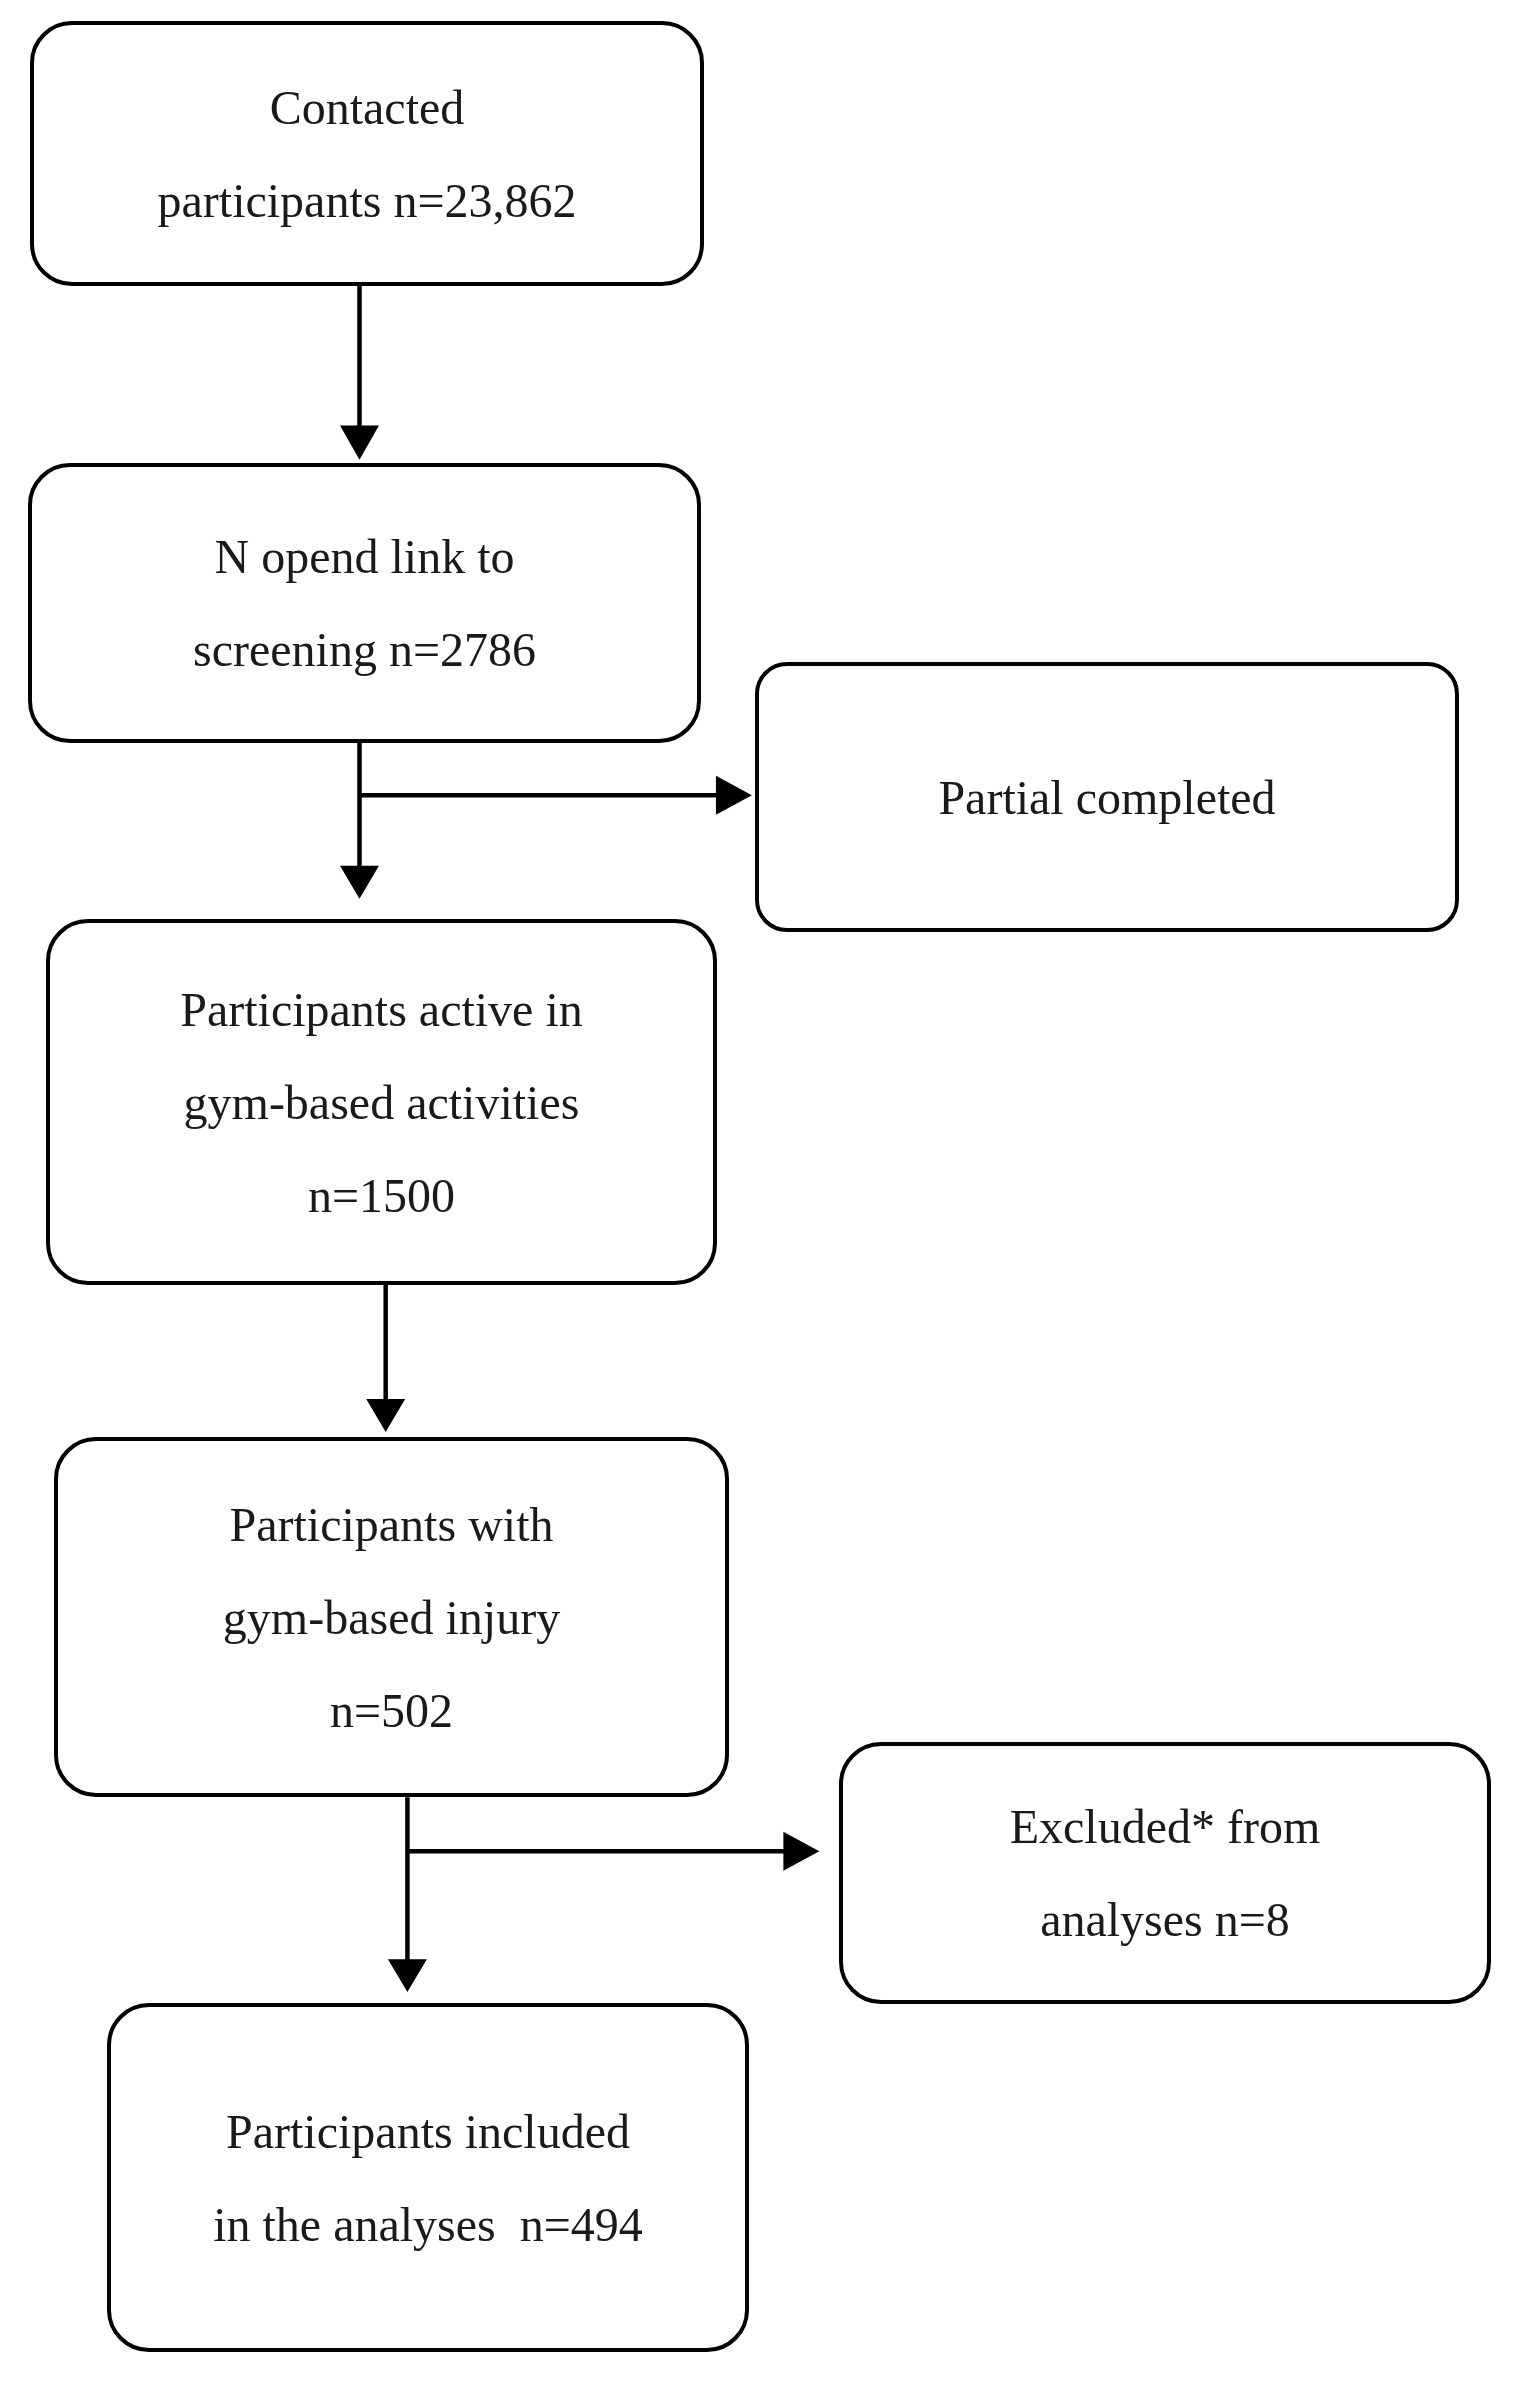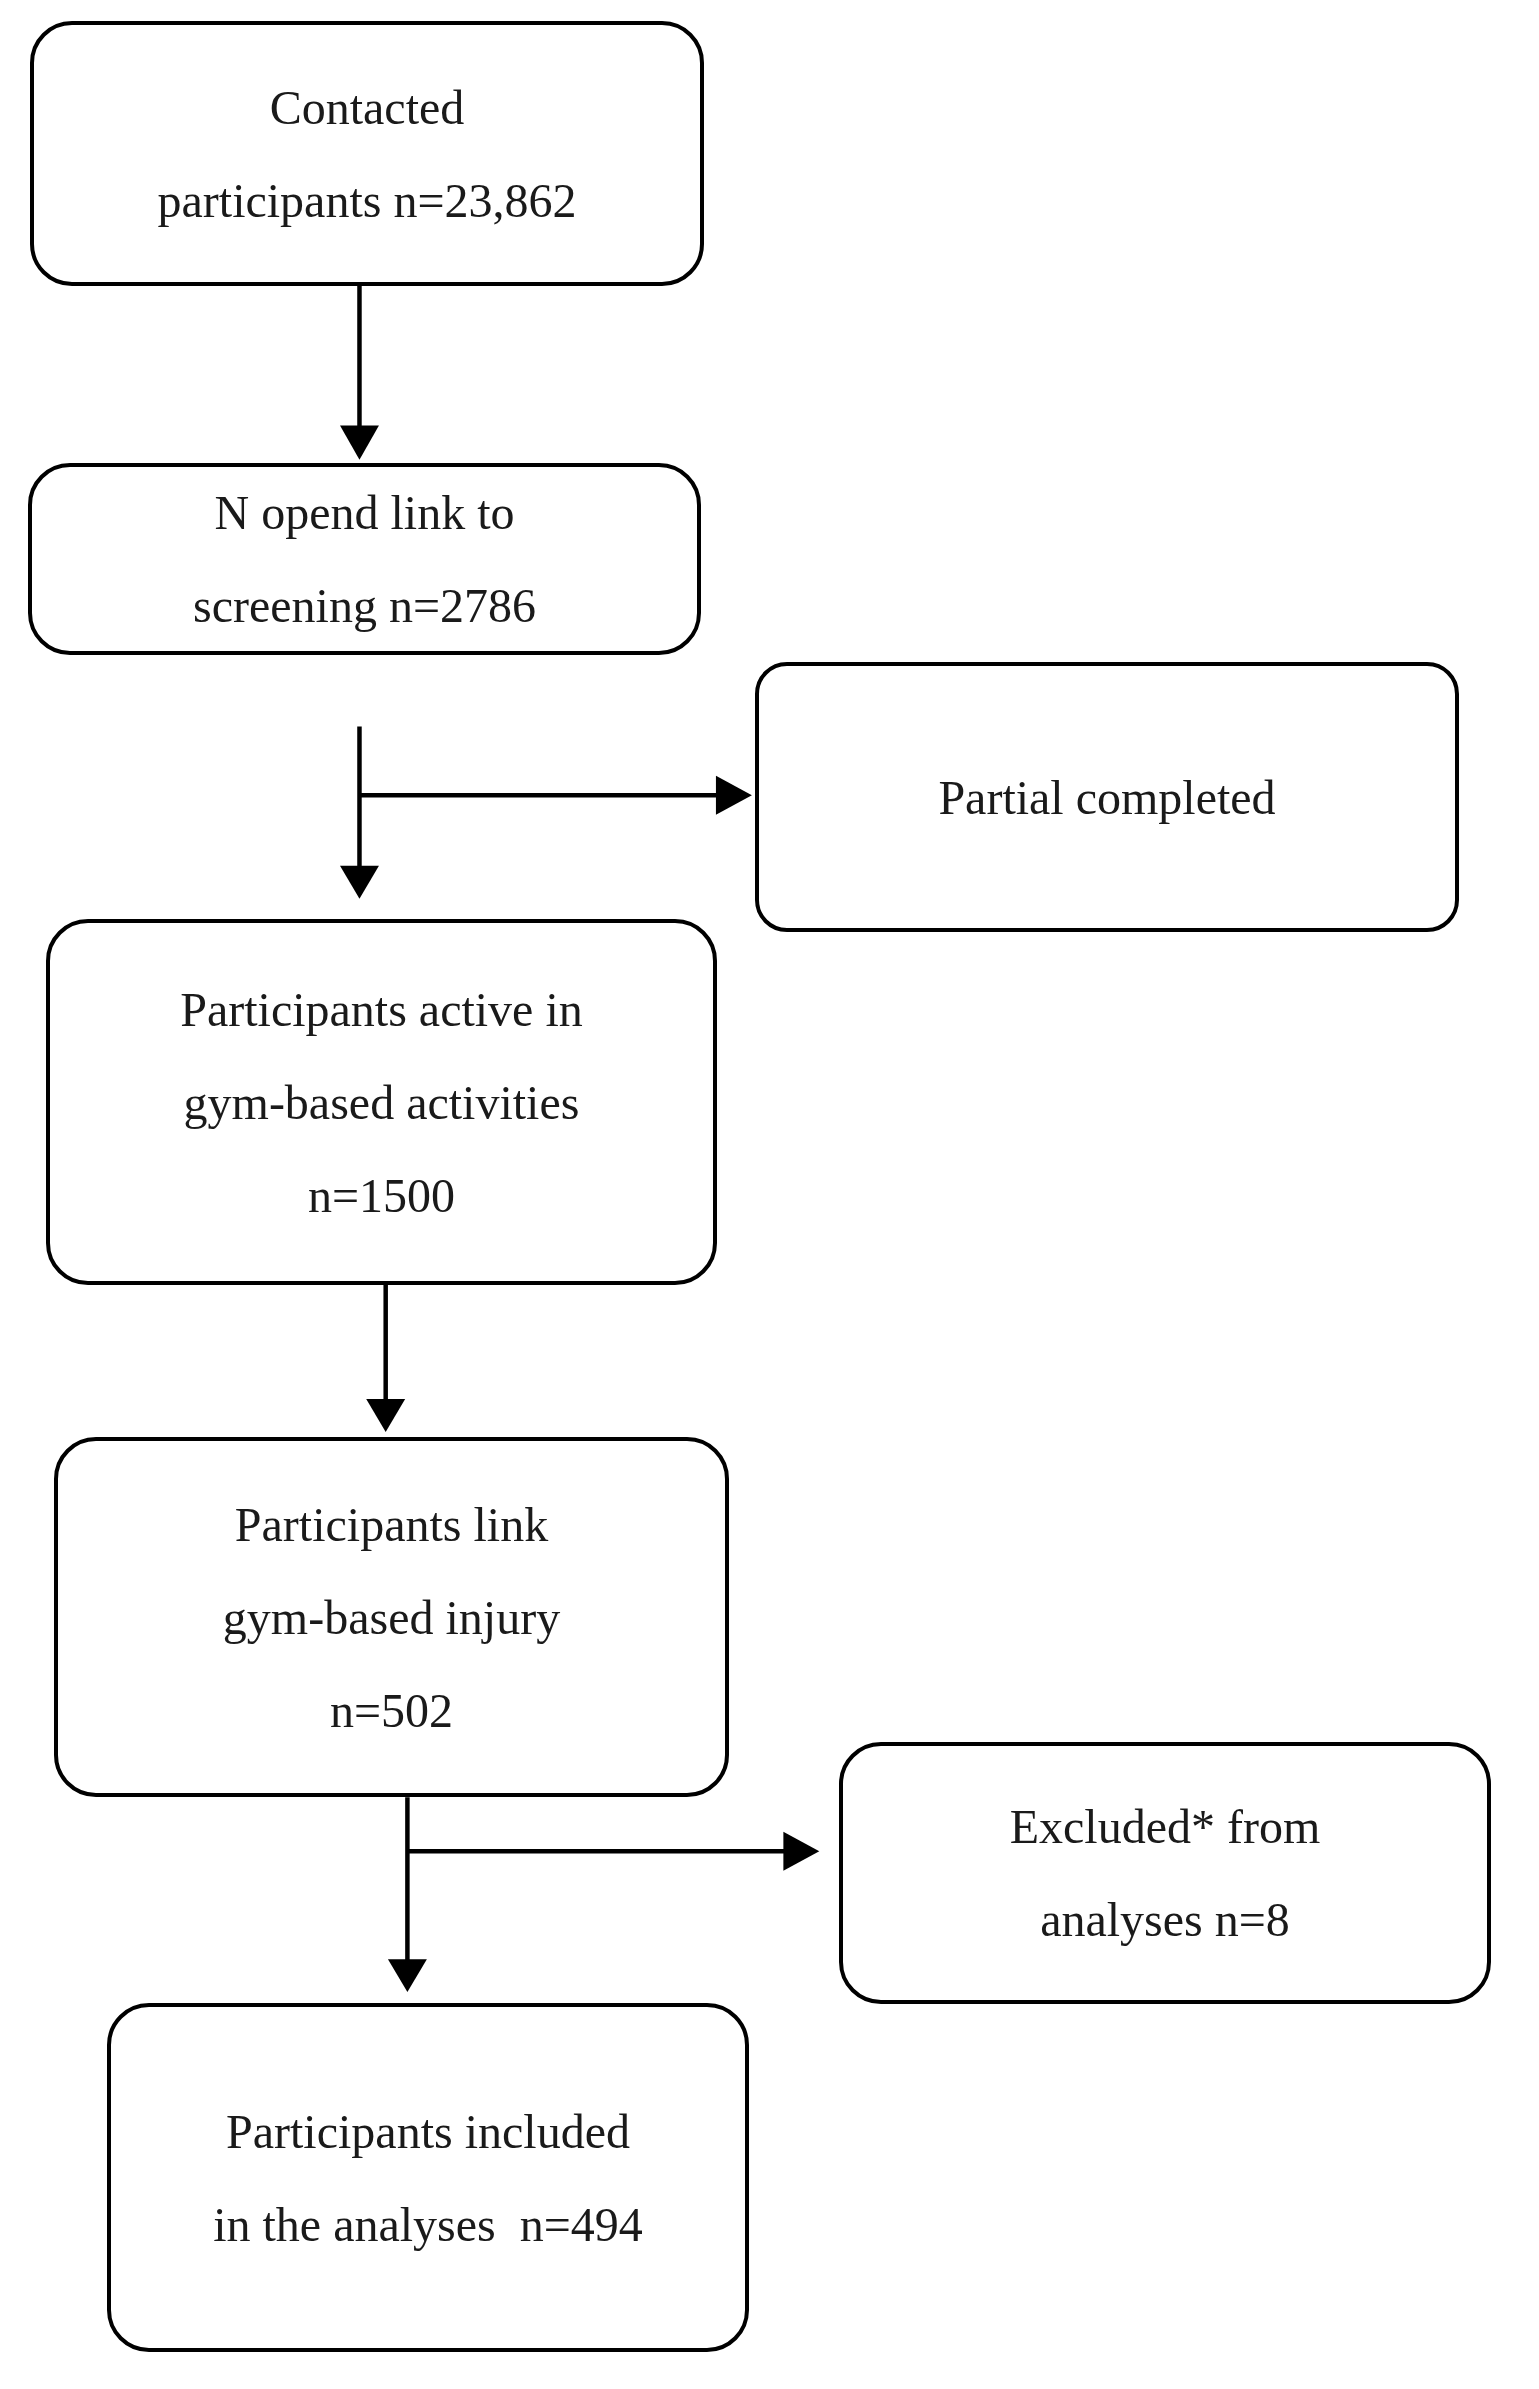--- a/index.html
+++ b/index.html
@@ -37,21 +37,21 @@
     padding: 7.5px 18px;
   }
   .line {
     margin: 0;
     font-size: 48px;
     line-height: 93px;
     white-space: pre-wrap;
     color: #1a1a1a;
   }
   .b1 { left: 30px;   top: 21px;   width: 674px; height: 265px; }
-  .b2 { left: 28px;   top: 463px;  width: 673px; height: 192px; }
+  .b2 { left: 28px;   top: 463px;  width: 673px; height: 280px; }
   .b3 { left: 755px; top: 662px;  width: 704px; height: 270px; border-radius: 32px; }
   .b4 { left: 46px;   top: 919px; width: 671px; height: 366px; }
   .b5 { left: 54px;   top: 1437px; width: 675px; height: 360px; }
   .b6 { left: 839px; top: 1742px; width: 652px; height: 262px; }
   .b7 { left: 107px;  top: 2003px; width: 642px; height: 349px; text-align: right; }
   .stem { stroke: #000000; stroke-width: 6; fill: none; }
   .head { fill: #000000; stroke: none; }
 </style>
 </head>
 <body>
@@ -104,21 +104,21 @@
     <p class="line">Partial completed</p>
   </div>
 
   <div class="box b4">
     <p class="line">Participants active in</p>
     <p class="line">gym-based activities</p>
     <p class="line">n=1500</p>
   </div>
 
   <div class="box b5">
-    <p class="line">Participants link</p>
+    <p class="line">Participants with</p>
     <p class="line">gym-based injury</p>
     <p class="line">n=502</p>
   </div>
 
   <div class="box b6">
     <p class="line">Excluded* from</p>
     <p class="line">analyses n=8</p>
   </div>
 
   <div class="box b7">

